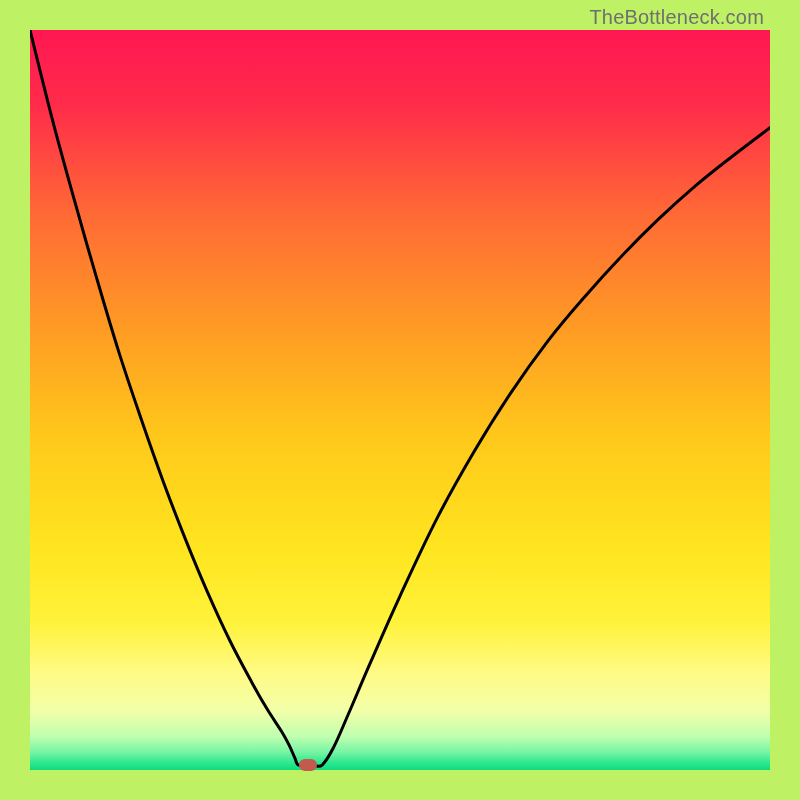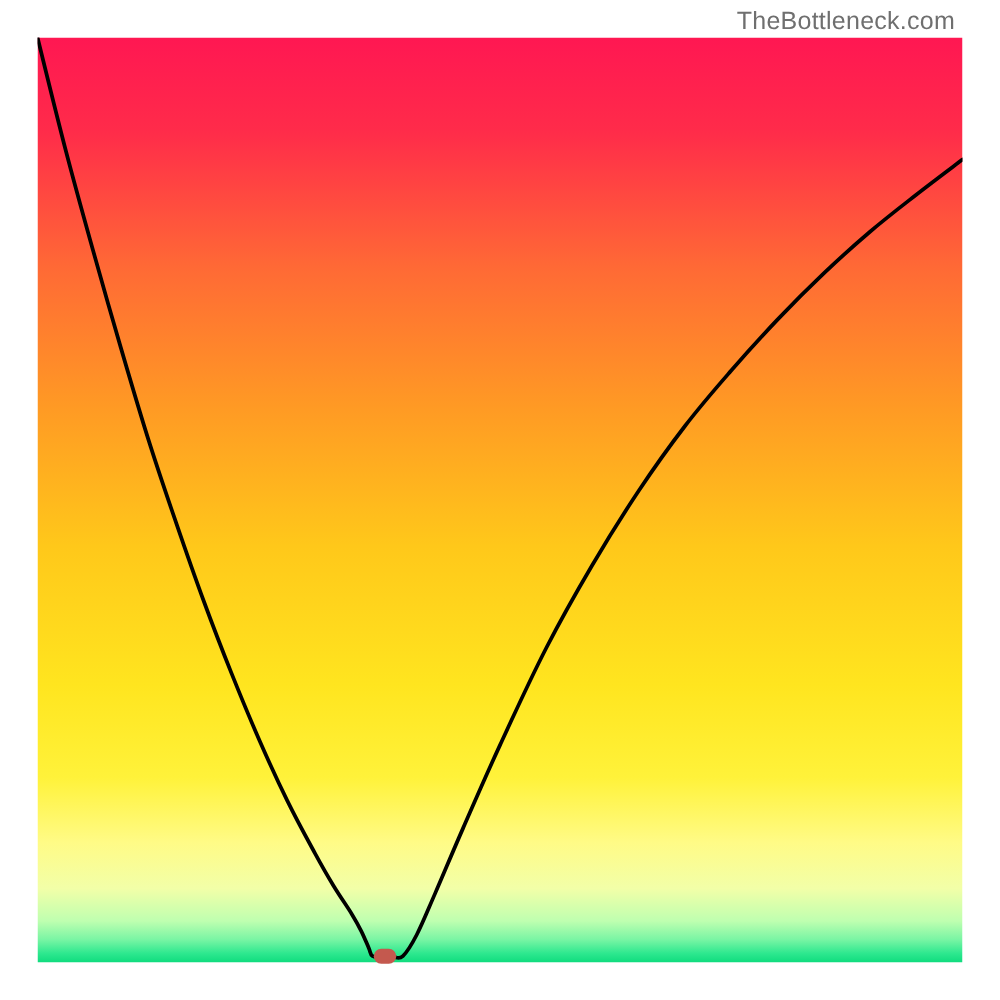--- a/index.html
+++ b/index.html
@@ -10,21 +10,21 @@
     background: #000;
     overflow: hidden;
     font-family: Arial, Helvetica, sans-serif;
   }
   .frame {
     position: absolute;
     left: 0;
     top: 0;
     width: 800px;
     height: 800px;
-    background: #ffffff;
+    background: #bef264;
   }
   .plot {
     position: absolute;
     left: 30px;
     top: 30px;
     width: 740px;
     height: 740px;
   }
   .gradient {
     position: absolute;

